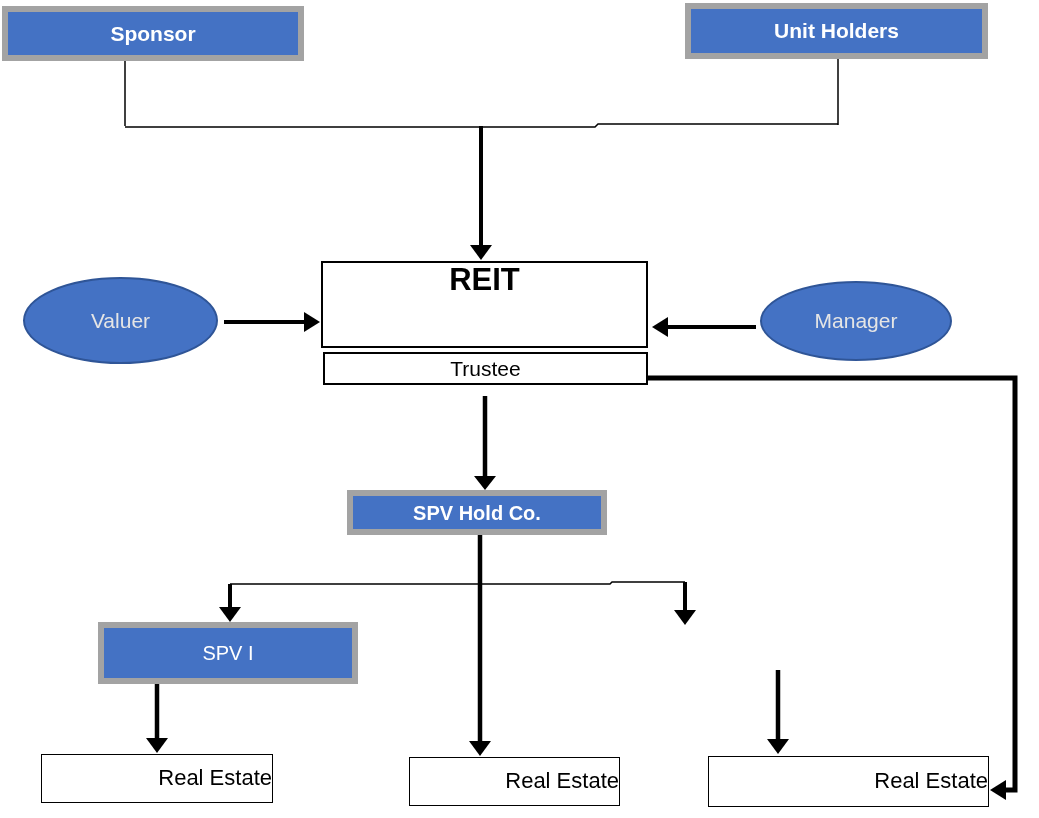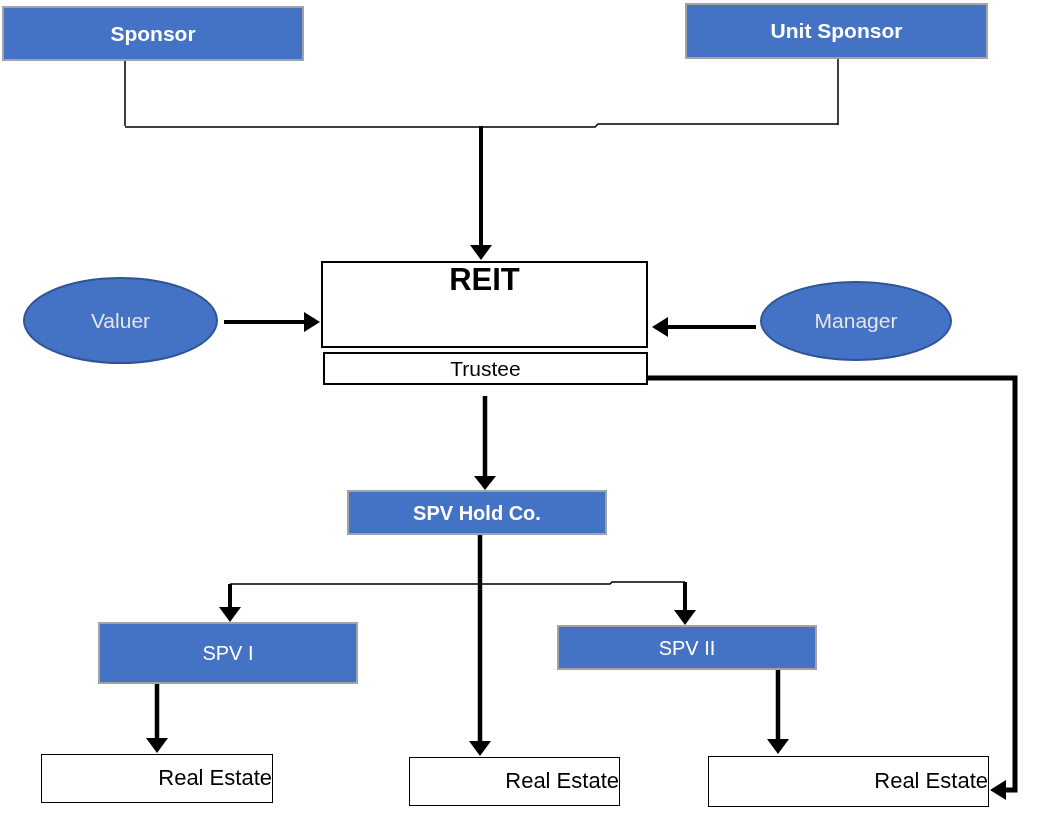--- a/index.html
+++ b/index.html
@@ -22,21 +22,21 @@
     box-sizing: border-box;
     display: flex;
     align-items: center;
     justify-content: center;
     z-index: 2;
     text-align: center;
     line-height: 1.1;
   }
   .blue-box {
     background: #4472C4;
-    border: 2px solid #a3a3a3;
+    border: 6px solid #a3a3a3;
     color: #ffffff;
   }
   .white-box {
     background: #ffffff;
     border: 2px solid #000000;
     color: #000000;
   }
   .thin-border { border-width: 1.5px; }
   .ellipse {
     background: #4472C4;
@@ -96,21 +96,21 @@
 
     <path d="M778,670 V741" stroke-width="4.5"></path>
     <polygon points="767,739 789,739 778,754"></polygon>
   </svg>
 
   <div class="node blue-box bold fs-21" style="left:2px; top:6px; width:302px; height:55px;">
     <span>Sponsor</span>
   </div>
 
   <div class="node blue-box bold fs-21" style="left:685px; top:3px; width:303px; height:56px;">
-    <span>Unit Sponsor</span>
+    <span>Unit Holders</span>
   </div>
 
   <div class="node white-box reit-title" style="left:321px; top:261px; width:327px; height:87px;">
     <span>REIT</span>
   </div>
 
   <div class="node white-box fs-21" style="left:323px; top:352px; width:325px; height:33px;">
     <span>Trustee</span>
   </div>
 
@@ -123,23 +123,20 @@
   </div>
 
   <div class="node blue-box bold fs-20" style="left:347px; top:490px; width:260px; height:45px;">
     <span>SPV Hold Co.</span>
   </div>
 
   <div class="node blue-box fs-20" style="left:98px; top:622px; width:260px; height:62px;">
     <span>SPV I</span>
   </div>
 
-  <div class="node blue-box fs-20" style="left:557px; top:625px; width:260px; height:45px;">
-    <span>SPV II</span>
-  </div>
 
   <div class="node white-box thin-border fs-22" style="left:41px; top:754px; width:232px; height:49px;">
     <span>Real Estate</span>
   </div>
 
   <div class="node white-box thin-border fs-22" style="left:409px; top:757px; width:211px; height:49px;">
     <span>Real Estate</span>
   </div>
 
   <div class="node white-box thin-border fs-22" style="left:708px; top:756px; width:281px; height:51px;">

